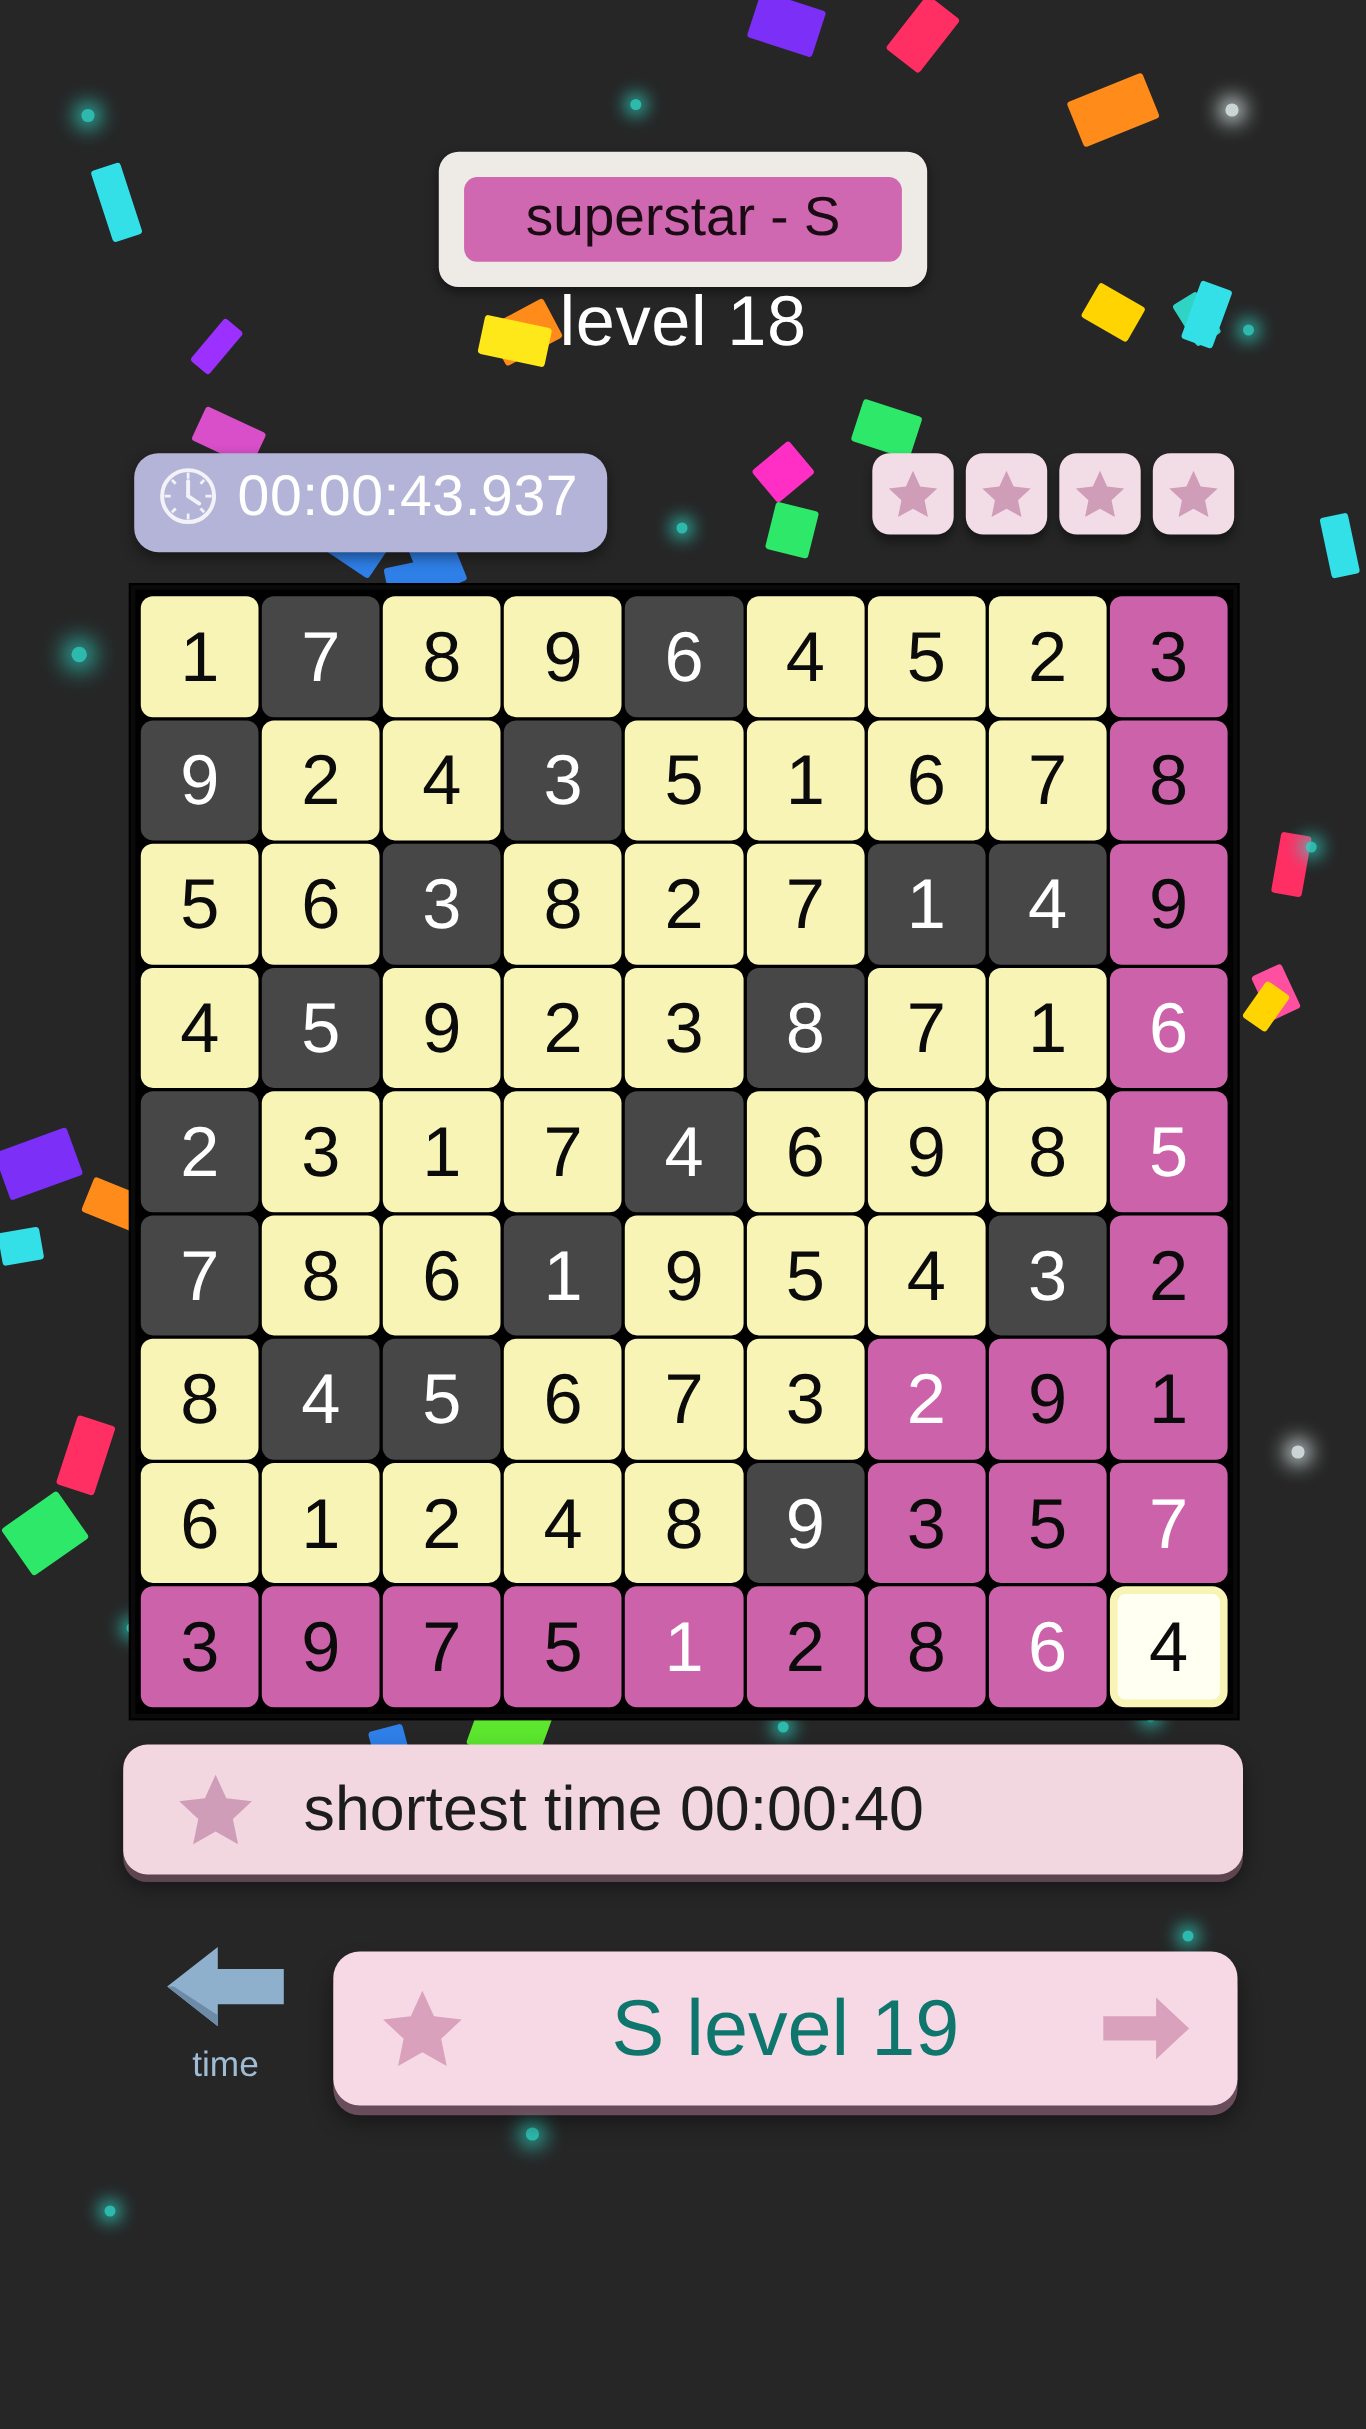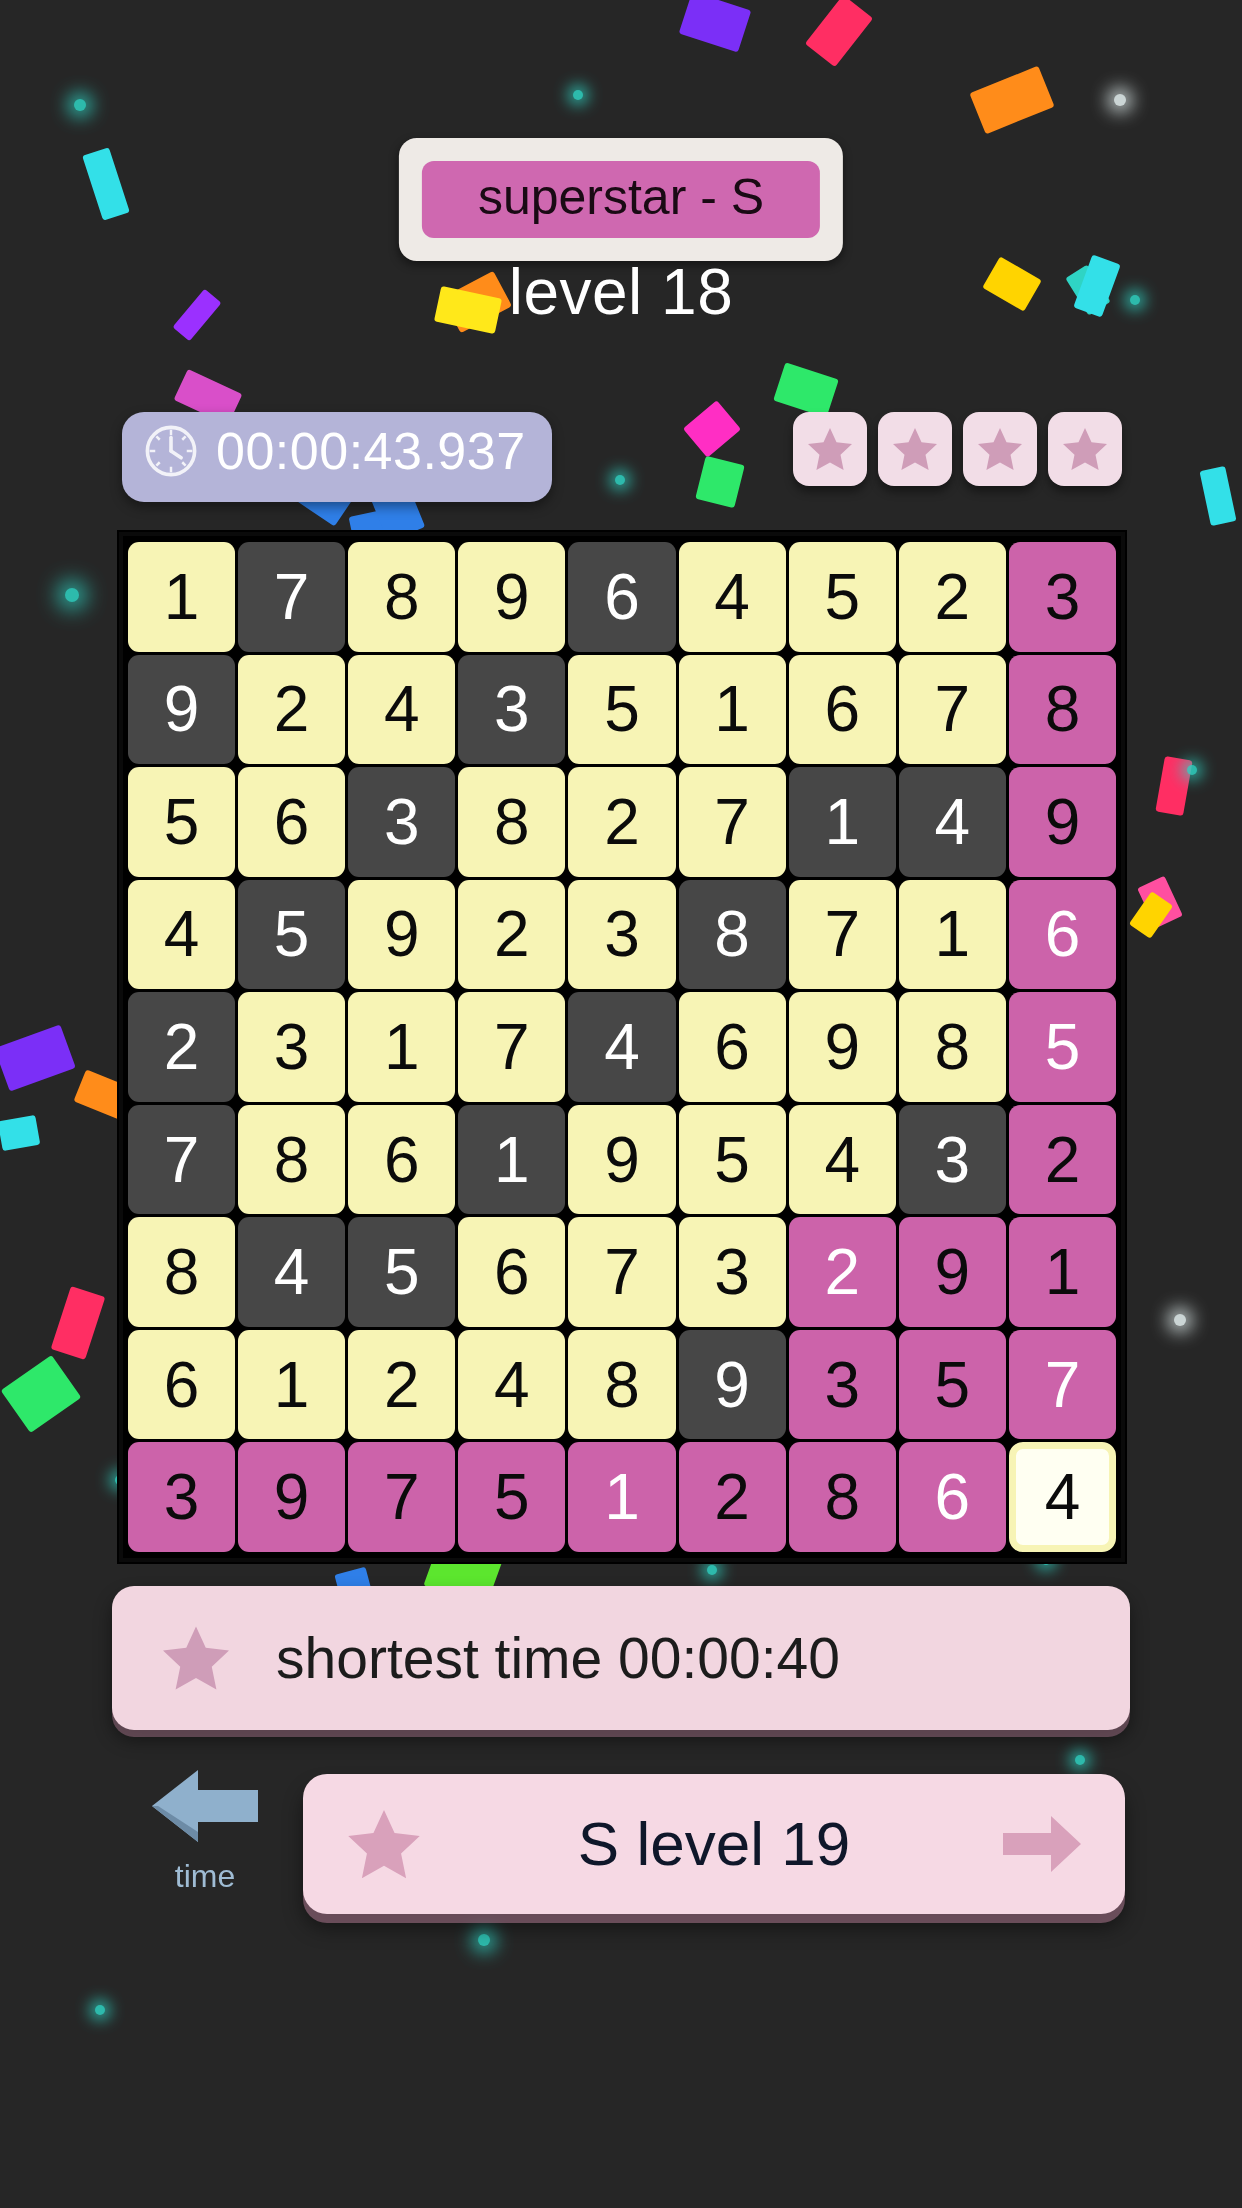--- a/index.html
+++ b/index.html
@@ -101,21 +101,21 @@
   .cell.sel{
     background:#fffff2;
     color:#0b0b0b;
     border:7px solid #f7f4b5;
     border-radius:14px;
   }
 
   
   .best-bar{
     position:absolute; left:112px; top:1586px;
-    width:1018px; height:144px;
+    width:1018px; height:118px;
     background:#f2d6e0;
     border-radius:22px;
     display:flex; align-items:center;
     padding-left:48px; gap:44px;
     box-shadow:0 7px 0 rgba(150,105,125,.55), 0 10px 18px rgba(0,0,0,.45);
   }
   .best-bar svg{ width:72px; height:72px; flex:0 0 72px; display:block; }
   .best-text{ font-size:57px; color:#1c1c1c; line-height:1; }
 
   
@@ -133,21 +133,21 @@
     background:#f6d9e4;
     border-radius:24px;
     display:flex; align-items:center;
     padding:0 42px;
     box-shadow:0 9px 0 rgba(160,112,133,.6), 0 14px 20px rgba(0,0,0,.45);
   }
   .next-btn .lead{ width:84px; flex:0 0 84px; }
   .next-btn .lead svg{ width:78px; height:78px; display:block; }
   .next-label{
     flex:1; text-align:center;
-    font-size:62px; color:#0f172a; line-height:1;
+    font-size:72px; color:#0f766e; line-height:1;
   }
   .next-btn .trail{ width:84px; flex:0 0 84px; display:flex; justify-content:flex-end; }
   .next-btn .trail svg{ width:82px; height:66px; display:block; }
 </style>
 </head>
 <body>
 
 <div id="fx">
     <div class="conf" style="left: 92px; top: 150px; width: 28px; height: 68px; background: rgb(51, 224, 232); transform: rotate(-18deg); border-radius: 3px;"></div>
     <div class="conf" style="left: 178px; top: 380px; width: 60px; height: 34px; background: rgb(217, 79, 201); transform: rotate(25deg); border-radius: 3px;"></div>

